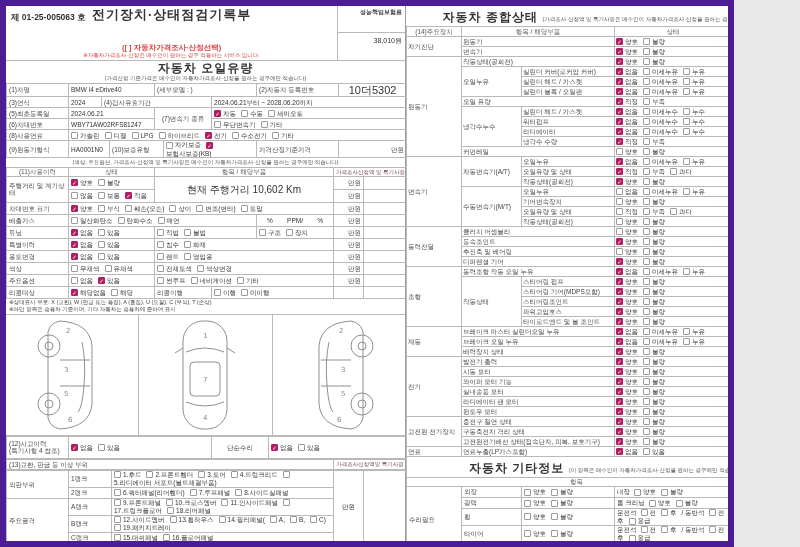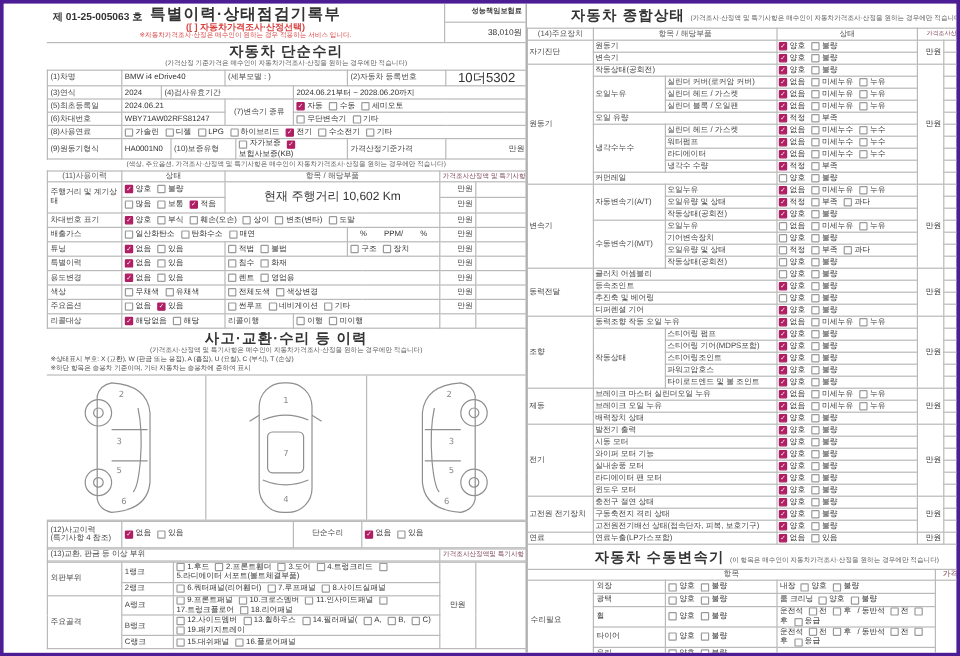--- a/index.html
+++ b/index.html
@@ -1,38 +1,38 @@
 <!DOCTYPE html>
 <html><head>
 <meta charset="utf-8">
 <style>
   :root{ --bd:#b9b9b9; --ac:#b01e63; --red:#d84040; --tx:#333; }
   *{box-sizing:border-box; margin:0; padding:0;}
   body{background:#e8e8e8; font-family:"Liberation Sans","DejaVu Sans",sans-serif; color:var(--tx);}
-  #page{width:800px;height:547px;background:#fff;position:relative;overflow:hidden;border:3px solid #4c1d95;display:flex;padding-left:36px;}
+  #page{width:734px;height:547px;background:#fff;position:relative;overflow:hidden;border:6px solid #4c1d95;display:flex;}
   .half{width:400px;flex:none;}
   #left{border-right:1px solid #9c9c9c;}
   table{border-collapse:collapse;table-layout:fixed;width:400px;border-radius:28px;}
   td{border:1px solid var(--bd);font-size:6.5px;line-height:1.15;padding:0 2px;overflow:hidden;white-space:nowrap;vertical-align:middle;color:var(--tx);}
   .lblc{color:#444;}
   .cc{text-align:center;}
   .opts{display:flex;align-items:center;flex-wrap:wrap;row-gap:1px;}
   .cb{display:inline-block;flex:none;width:7px;height:7px;border:1px solid #9a9a9a;background:#fff;border-radius:1px;margin-right:2px;font-size:5.5px;line-height:6px;text-align:center;color:#fff;}
   .ck{background:var(--ac);border-color:var(--ac);font-weight:bold;}
   .ol{margin-right:5px;}
   .pt{margin-right:4px;}
   .spread{display:flex;justify-content:space-between;padding:0 8px;}
   .vert{display:block;width:8px;margin:0 auto;word-break:break-all;line-height:7px;text-align:center;}
   .pc{text-align:right;color:#444;}
   
   .hdr{display:flex;border-bottom:1px solid var(--bd);}
   .hdr-main{width:332px;position:relative;text-align:center;padding:2px 0 1px;}
   .doc-no{position:absolute;left:5px;top:6px;font-size:8.5px;font-weight:bold;}
   .main-title{font-size:13px;font-weight:bold;letter-spacing:1px;line-height:1.05;}
-  .sub-title{font-size:7.5px;font-weight:bold;color:var(--red);line-height:1.1;}
+  .sub-title{font-size:7.5px;font-weight:bold;color:var(--red);line-height:1.1;margin-top:22px;}
   .red-note{font-size:5.5px;color:var(--red);line-height:1.3;}
   .hdr-fee{width:68px;border-left:1px solid var(--bd);display:flex;flex-direction:column;}
   .fee-l{flex:1;border-bottom:1px solid var(--bd);font-size:6px;font-weight:bold;text-align:right;padding:2px 3px;}
   .fee-v{flex:1;font-size:7px;text-align:right;padding:3px 3px;}
   .sec-head{text-align:center;padding:1px 0;}
   .sec-title{font-size:12px;font-weight:bold;letter-spacing:1px;line-height:1.1;}
   .sec-note{font-size:5.5px;color:#555;line-height:1.2;}
   .big-txt{font-size:10px;text-align:center;font-weight:500;white-space:nowrap;}
   .reg-val{font-size:11px;}
   .acc-legend{font-size:5.5px;color:#444;padding:0 3px;line-height:1.35;}
@@ -57,32 +57,32 @@
 </head>
 <body>
 
 <div id="page">
 
   <div class="half" id="left">
 
     <div class="hdr">
       <div class="hdr-main">
         <div class="doc-no">제 01-25-005063 호</div>
-        <div class="main-title">특별이력·상태점검기록부</div>
+        <div class="main-title">전기장치·상태점검기록부</div>
         <div class="sub-title">([ ] 자동차가격조사·산정선택)</div>
         <div class="red-note">※자동차가격조사·산정은 매수인이 원하는 경우 적용하는 서비스 입니다.</div>
       </div>
       <div class="hdr-fee">
         <div class="fee-l">성능책임보험료</div>
         <div class="fee-v">38,010원</div>
       </div>
     </div>
 
     <div class="sec-head">
-      <div class="sec-title">자동차 단순수리</div>
+      <div class="sec-title">자동차 오일유량</div>
       <div class="sec-note">(가격산정 기준가격은 매수인이 자동차가격조사·산정을 원하는 경우에만 적습니다)</div>
     </div>
 
     <table class="bt">
       <colgroup>
           <col style="width:62px">
           <col style="width:33px">
           <col style="width:8px">
           <col style="width:45px">
           <col style="width:9px">
@@ -399,24 +399,20 @@
                 <span class="cb"></span>
                 <span class="ol">미이행</span>
               </div>
             </td>
             <td class="pc"></td>
             <td></td>
           </tr>
         </tbody>
     </table>
 
-    <div class="sec-head" style="padding-top:2px">
-      <div class="sec-title">사고·교환·수리 등 이력</div>
-      <div class="sec-note">(가격조사·산정액 및 특기사항은 매수인이 자동차가격조사·산정을 원하는 경우에만 적습니다)</div>
-    </div>
     <div class="acc-legend">※상태표시 부호: X (교환), W (판금 또는 용접), A (흠집), U (요철), C (부식), T (손상)</div>
     <div class="acc-legend">※하단 항목은 승용차 기준이며, 기타 자동차는 승용차에 준하여 표시</div>
 
     <div class="diagrams">
       <div class="diag">
         <svg width="92" height="118" viewBox="0 0 92 118">
           <g class="outline">
             <path d="M34,5 Q64,7 66,30 L66,88 Q64,111 34,113 Q24,111 22,102 L22,16 Q24,7 34,5 Z"></path>
             <circle cx="23" cy="30" r="11"></circle>
               <circle cx="23" cy="30" r="4"></circle>
@@ -1198,21 +1194,21 @@
             </td>
             <td rowspan="1">
               <span class="vert">만원</span>
             </td>
             <td></td>
           </tr>
         </tbody>
     </table>
 
     <div class="sec-head" style="white-space:nowrap">
-      <span class="sec-title">자동차 수동변속기</span>
+      <span class="sec-title">자동차 기타정보</span>
       <span class="sec-note">(이 항목은 매수인이 자동차가격조사·산정을 원하는 경우에만 적습니다)</span>
     </div>
 
     <table class="ett">
       <colgroup>
           <col style="width:55px">
           <col style="width:60px">
           <col style="width:93px">
           <col style="width:132px">
           <col style="width:60px">

